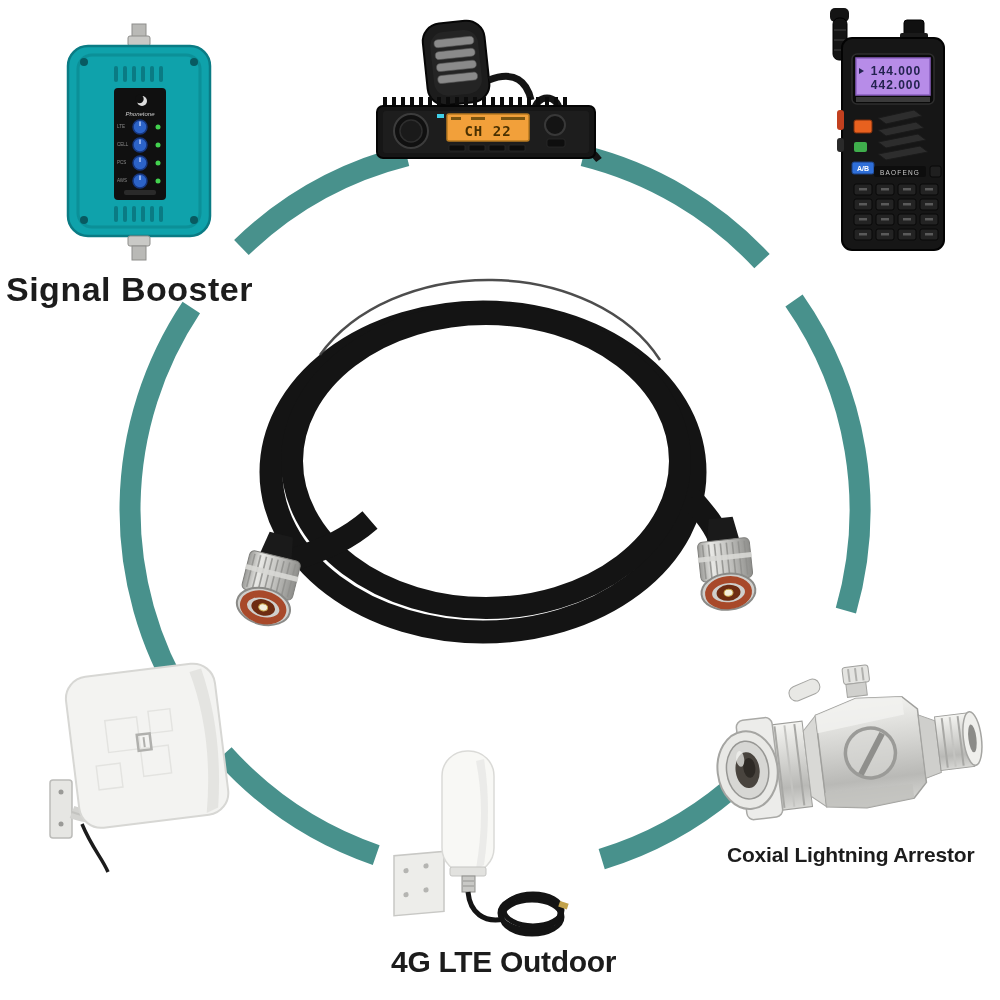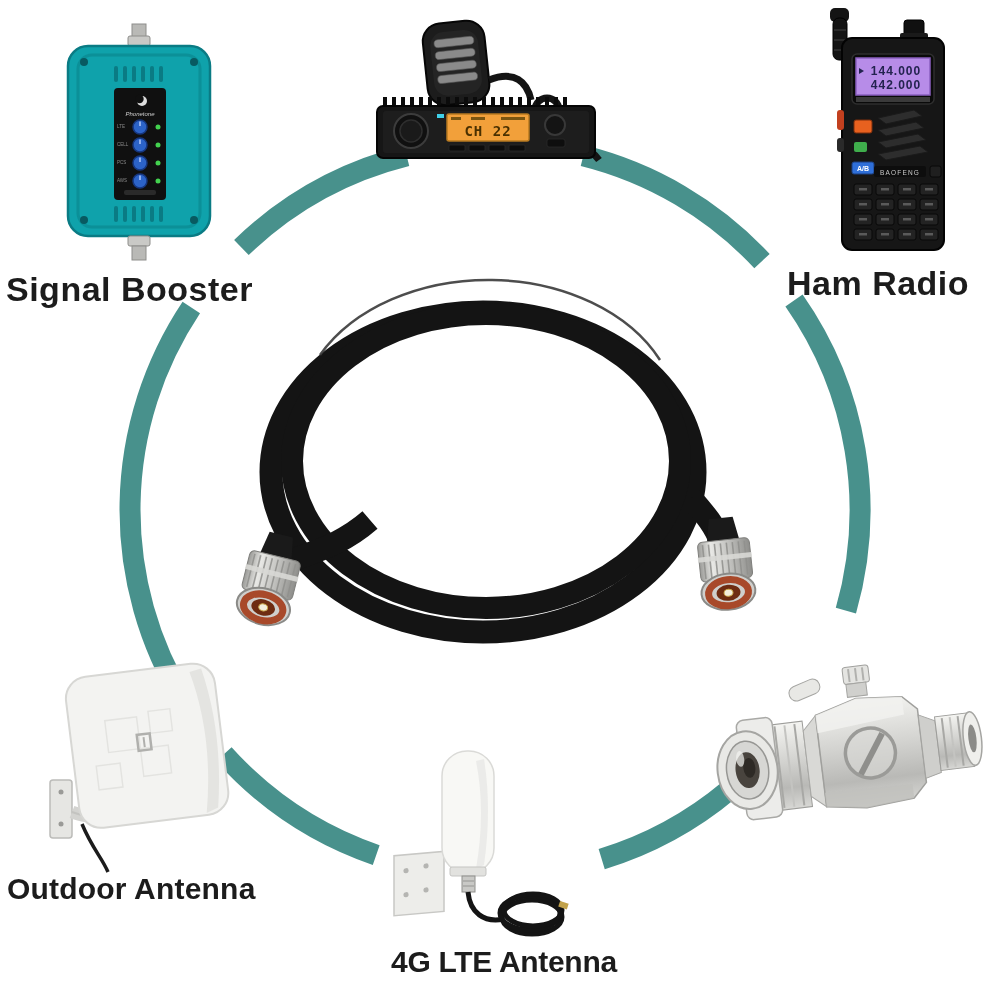--- a/index.html
+++ b/index.html
@@ -376,17 +376,16 @@
         <line x1="233" y1="88" x2="233" y2="138" stroke="#a8a8a5" stroke-width="2"></line>
         <line x1="241" y1="88" x2="241" y2="138" stroke="#c4c4c1" stroke-width="2"></line>
         <line x1="249" y1="88" x2="249" y2="138" stroke="#a8a8a5" stroke-width="2"></line>
         <ellipse cx="261" cy="112" rx="9" ry="27" fill="#efefec" stroke="#a5a5a2" stroke-width="1.5"></ellipse>
         <ellipse cx="261" cy="112" rx="4" ry="14" fill="#8b8b88"></ellipse>
       </g>
     </g>
   </svg>
 
   <div class="label bold lbl-booster">Signal Booster</div>
-  <div class="label bold lbl-ham">Ham Radio</div>
-  <div class="label bold lbl-outdoor">Outdoor Antenna</div>
-  <div class="label bold lbl-lte">4G LTE Antenna</div>
+  <div class="label bold lbl-lte">4G LTE Outdoor</div>
+  <div class="label bold lbl-arrestor">Coxial Lightning Arrestor</div>
 
 </div>
 
 </body></html>

